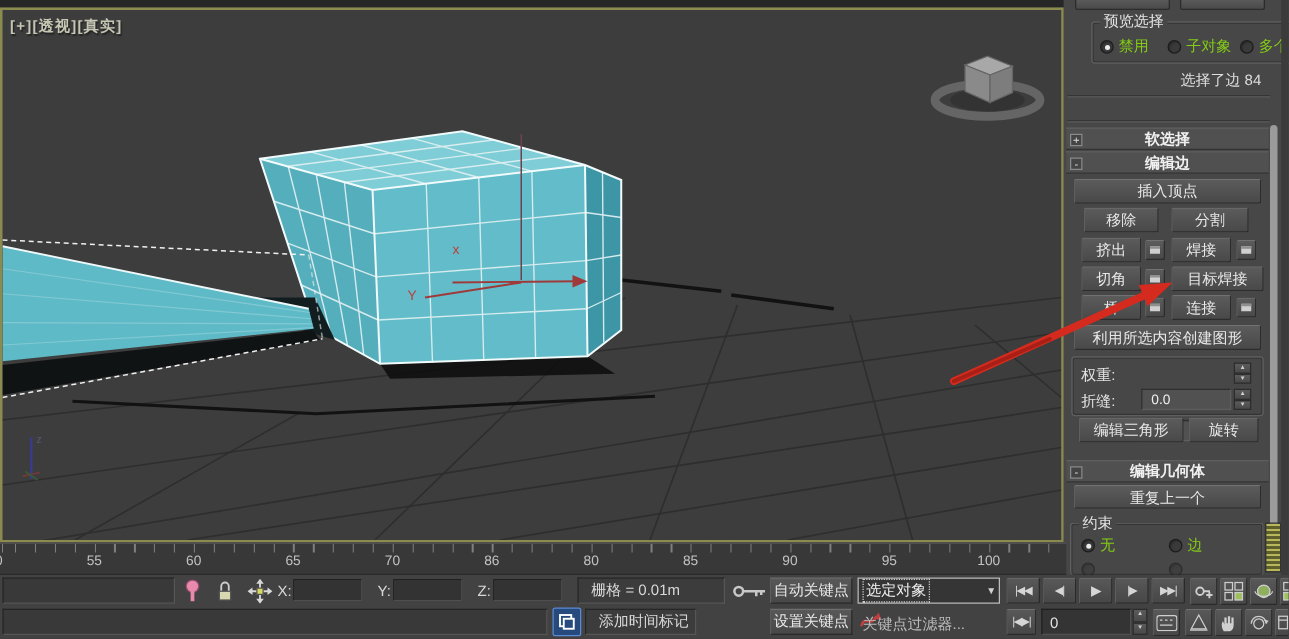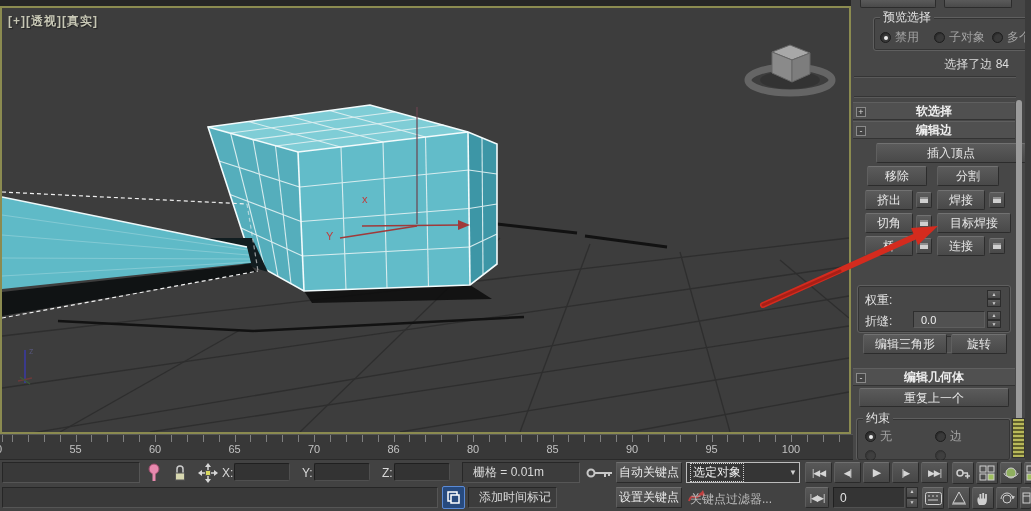--- a/index.html
+++ b/index.html
@@ -16,21 +16,21 @@
     font-weight:bold; letter-spacing:1px; text-shadow:1px 1px 1px #222; }
 
   
   #panel { position:absolute; left:851px; top:0; width:180px; height:460px; background:#474747; }
   #panel .sliver { position:absolute; top:0; height:8px; background:linear-gradient(#5a5a5a,#4a4a4a);
     border:1px solid #2c2c2c; border-top:none; border-radius:0 0 2px 2px; }
   .groupbox { position:absolute; border:1px solid #5f5f5f; border-radius:3px;
     box-shadow:inset 0 0 0 1px rgba(40,40,40,.6); }
   .grouptitle { position:absolute; top:-8px; left:6px; background:#474747; padding:0 3px;
     color:#e2e2e2; font-size:12px; line-height:14px; }
-  .radio { position:absolute; display:flex; align-items:center; gap:4px; color:#a3a3a3;
+  .radio { position:absolute; display:flex; align-items:center; gap:4px; color:#84cc16;
     font-size:12px; cursor:default; }
   .radio .dot { width:11px; height:11px; border-radius:50%; background:#3a3a3a;
     border:1px solid #1d1d1d; box-shadow:inset 1px 1px 1px #2a2a2a; position:relative; flex:0 0 11px; }
   .radio.sel .dot::after { content:""; position:absolute; left:3px; top:3px; width:4px; height:4px;
     border-radius:50%; background:#ececec; }
   .rollout { position:absolute; left:2px; width:162px; height:18px; background:#505050;
     border-top:1px solid #5f5f5f; border-bottom:1px solid #333; color:#f0f0f0; font-size:12px;
     font-weight:bold; text-align:center; line-height:17px; }
   .rollout .statebox { position:absolute; left:3px; top:4px; width:10px; height:10px;
     background:#444; border:1px solid #8a8a8a; color:#ddd; font-size:9px; line-height:9px;
@@ -248,21 +248,21 @@
 
     <div class="rollout" style="top:102px;">
       <span class="statebox">+</span>
       <span>软选择</span>
     </div>
     <div class="rollout" style="top:121px;">
       <span class="statebox">-</span>
       <span>编辑边</span>
     </div>
 
-    <div class="btn" style="left:25px; top:143px; width:150px; height:20px;">插入顶点</div>
+    <div class="btn" style="left:8px; top:143px; width:150px; height:20px;">插入顶点</div>
 
     <div class="btn" style="left:16px; top:166px; width:60px; height:20px;">移除</div>
     <div class="btn" style="left:86px; top:166px; width:62px; height:20px;">分割</div>
 
     <div class="btn" style="left:14px; top:190px; width:48px; height:20px;">挤出</div>
     <div class="sbtn" style="left:65px; top:192px;">
       <span class="win"></span>
       </div>
     <div class="btn" style="left:86px; top:190px; width:48px; height:20px;">焊接</div>
     <div class="sbtn" style="left:138px; top:192px;">
@@ -277,20 +277,21 @@
 
     <div class="btn" style="left:14px; top:236px; width:48px; height:20px;">桥</div>
     <div class="sbtn" style="left:65px; top:238px;">
       <span class="win"></span>
       </div>
     <div class="btn" style="left:86px; top:236px; width:48px; height:20px;">连接</div>
     <div class="sbtn" style="left:138px; top:238px;">
       <span class="win"></span>
       </div>
 
+    <div class="btn" style="left:8px; top:260px; width:150px; height:20px;">利用所选内容创建图形</div>
 
     <div class="groupbox" style="left:6px; top:285px; width:154px; height:48px;"></div>
     <div class="spinlabel" style="left:14px; top:292px;">权重:</div>
     <div class="spinfield" style="left:62px; top:290px; width:72px;margin-top:46px;">1.0</div>
     <div class="spincol" style="left:136px; top:290px;">
       <span>▲</span>
       <span>▼</span>
     </div>
     <div class="spinlabel" style="left:14px; top:313px;">折缝:</div>
     <div class="spinfield" style="left:62px; top:311px; width:72px;">0.0</div>

